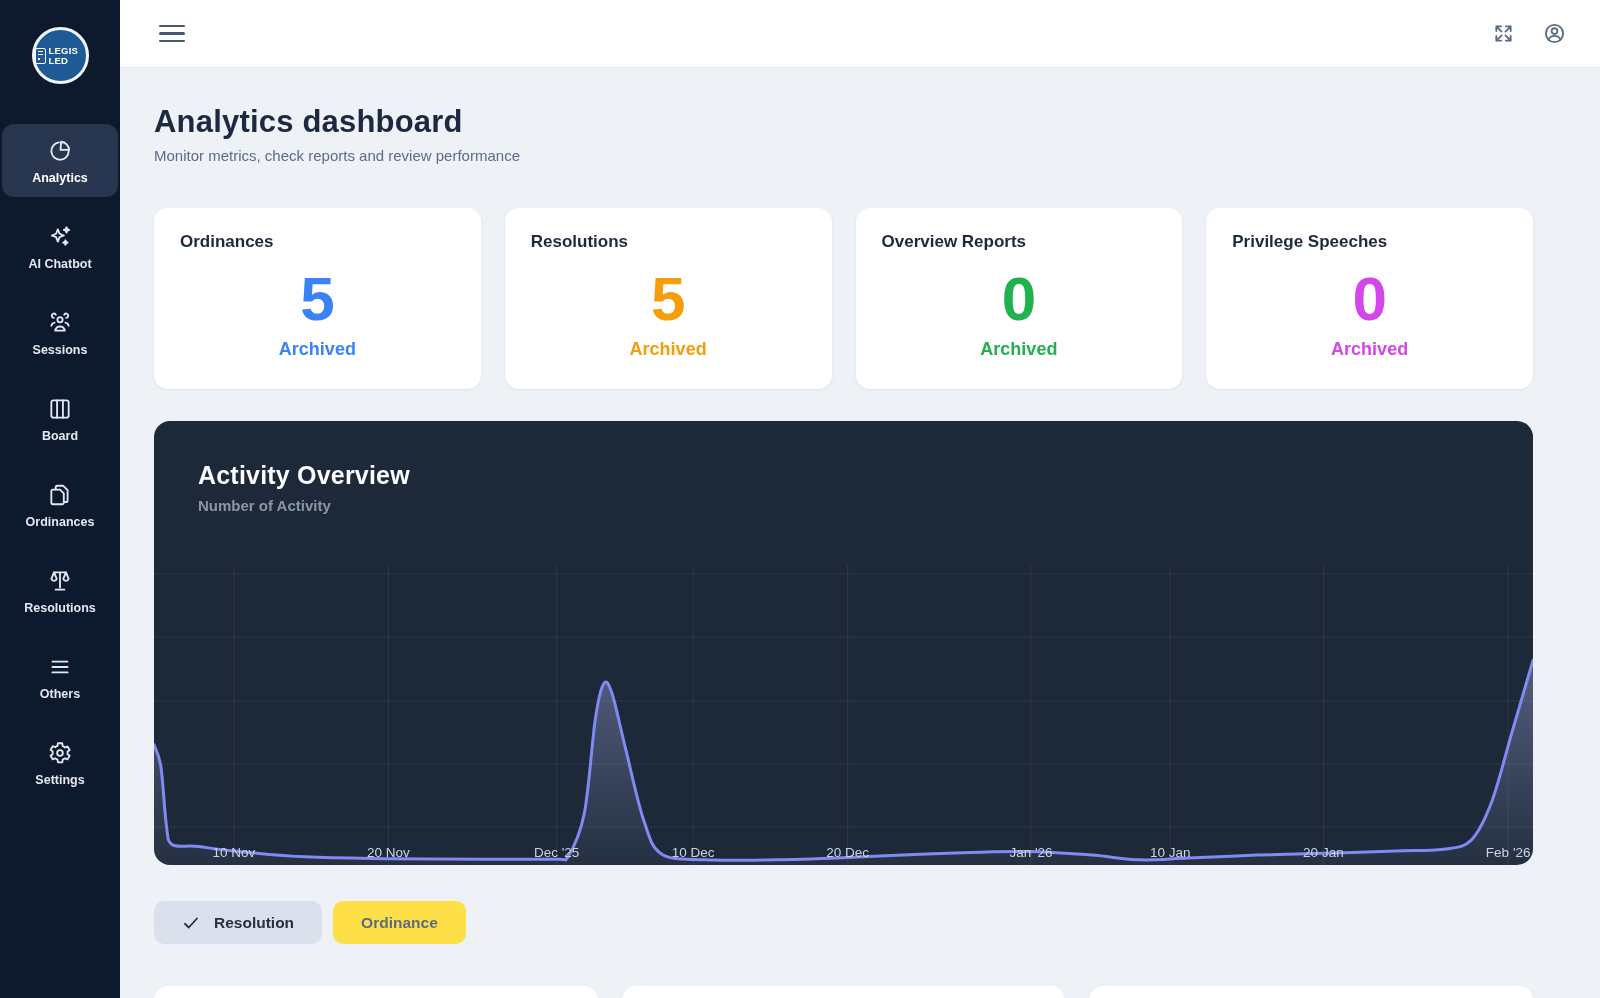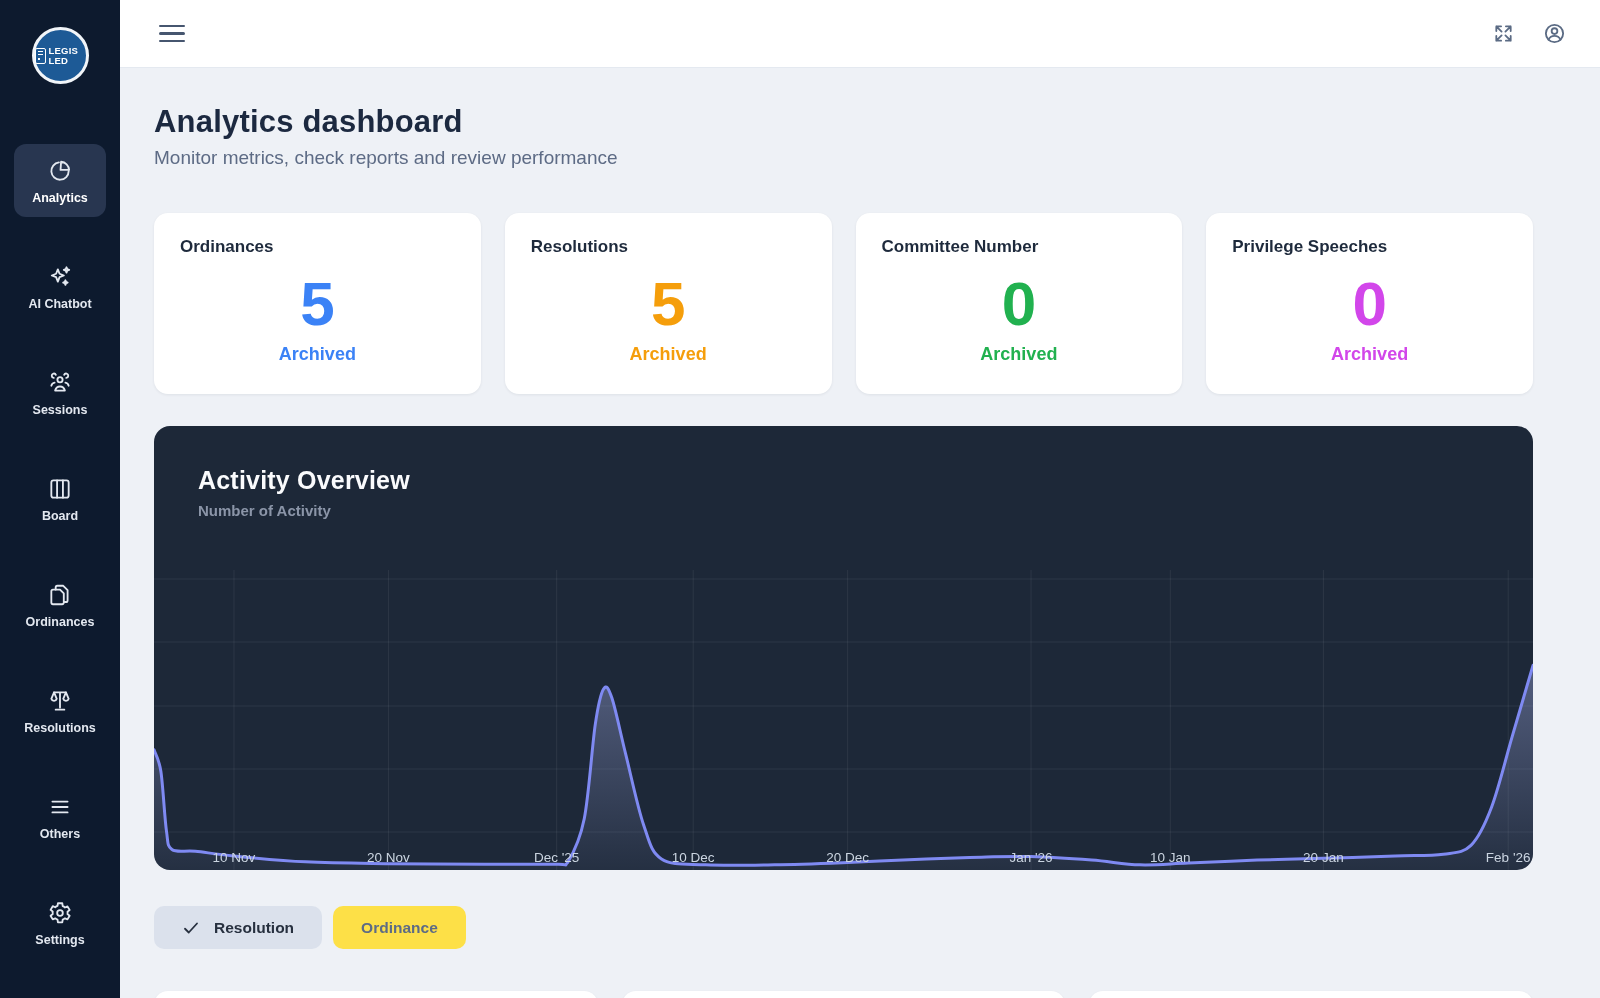--- a/index.html
+++ b/index.html
@@ -11,41 +11,41 @@
   .sidebar { width:120px; height:998px; background:#0d1a2e; flex:0 0 120px;
              display:flex; flex-direction:column; align-items:center; padding-top:27px; z-index:5; }
   .logo-circle { width:57px; height:57px; border-radius:50%; background:#1d5a96;
                  border:3px solid #f1f5f9; display:flex; align-items:center; justify-content:flex-start; gap:3px; }
   .logo-doc { width:11px; height:16px; border:1.4px solid #fff; border-radius:2px; position:relative; }
   .logo-doc:before { content:""; position:absolute; left:2px; top:2.5px; width:5px; height:1.4px; background:#fff;
                      box-shadow:0 3px 0 #fff; }
   .logo-doc:after { content:""; position:absolute; left:2px; bottom:2.5px; width:2px; height:2px; background:#fff; }
   .logo-text { color:#fff; font-size:9.5px; font-weight:bold; line-height:1.05; letter-spacing:.2px; }
   .nav { margin-top:40px; display:flex; flex-direction:column; align-items:center; width:100%; padding:0 8px; }
-  .nav-item { width:92px; padding:14px 4px 12px; display:flex; flex-direction:column; align-items:center;
-              gap:7px; border-radius:12px; cursor:pointer; margin-bottom:13px;margin-top:20px; }
+  .nav-item { width:116px; padding:14px 4px 12px; display:flex; flex-direction:column; align-items:center;
+              gap:7px; border-radius:12px; cursor:pointer; margin-bottom:13px; }
   .nav-item.active { background:#283650; }
   .nav-item svg { width:26px; height:26px; stroke:#e3e8f0; fill:none; stroke-width:1.7;
                   stroke-linecap:round; stroke-linejoin:round; }
   .nav-label { color:#e3e8f0; font-size:12.5px; font-weight:600; }
   .nav-item.active .nav-label { color:#ffffff; font-weight:700; }
 
   
   .main { flex:1; display:flex; flex-direction:column; height:998px; }
   .topbar { height:68px; background:#ffffff; border-bottom:1px solid #e4e9f0;
             display:flex; align-items:center; justify-content:space-between; padding:0 34px 0 39px; }
   .hamburger { width:26px; height:18px; display:flex; flex-direction:column; justify-content:space-between; cursor:pointer; }
   .hamburger span { height:2.4px; background:#46566f; border-radius:2px; }
   .topbar-right { display:flex; align-items:center; gap:28px; }
   .topbar-right svg { width:23px; height:23px; stroke:#5b6b84; fill:none; stroke-width:1.9;
                       stroke-linecap:round; stroke-linejoin:round; cursor:pointer; }
 
   .content { flex:1; padding:36px 67px 0 34px; overflow:hidden; }
   .page-title { font-size:31px; font-weight:800; color:#1c2940; letter-spacing:.2px; }
-  .page-subtitle { font-size:19px; color:#5d6b85; margin-top:7px; font-weight:500; }
+  .page-subtitle { font-size:15px; color:#5d6b85; margin-top:7px; font-weight:500; }
 
   
   .stats-row { display:grid; grid-template-columns:repeat(4,1fr); gap:24px; margin-top:44px; }
   .stat-card { background:#fff; border-radius:14px; padding:24px 26px 26px;
                box-shadow:0 1px 3px rgba(16,24,40,.07); height:181px; }
   .stat-title { font-size:17px; font-weight:700; color:#1e2a3c; }
   .stat-value { text-align:center; font-size:62px; font-weight:800; color:var(--accent); line-height:1; margin-top:16px; }
   .stat-label { text-align:center; font-size:18px; font-weight:700; color:var(--accent); margin-top:9px; }
 
   
@@ -186,21 +186,21 @@
           <div class="stat-title">Ordinances</div>
           <div class="stat-value">5</div>
           <div class="stat-label">Archived</div>
         </div>
         <div class="stat-card" style="--accent: #f59e0b;">
           <div class="stat-title">Resolutions</div>
           <div class="stat-value">5</div>
           <div class="stat-label">Archived</div>
         </div>
         <div class="stat-card" style="--accent: #21b14f;">
-          <div class="stat-title">Committee Number</div>
+          <div class="stat-title">Overview Reports</div>
           <div class="stat-value">0</div>
           <div class="stat-label">Archived</div>
         </div>
         <div class="stat-card" style="--accent: #d246ea;">
           <div class="stat-title">Privilege Speeches</div>
           <div class="stat-value">0</div>
           <div class="stat-label">Archived</div>
         </div>
       </div>
 

